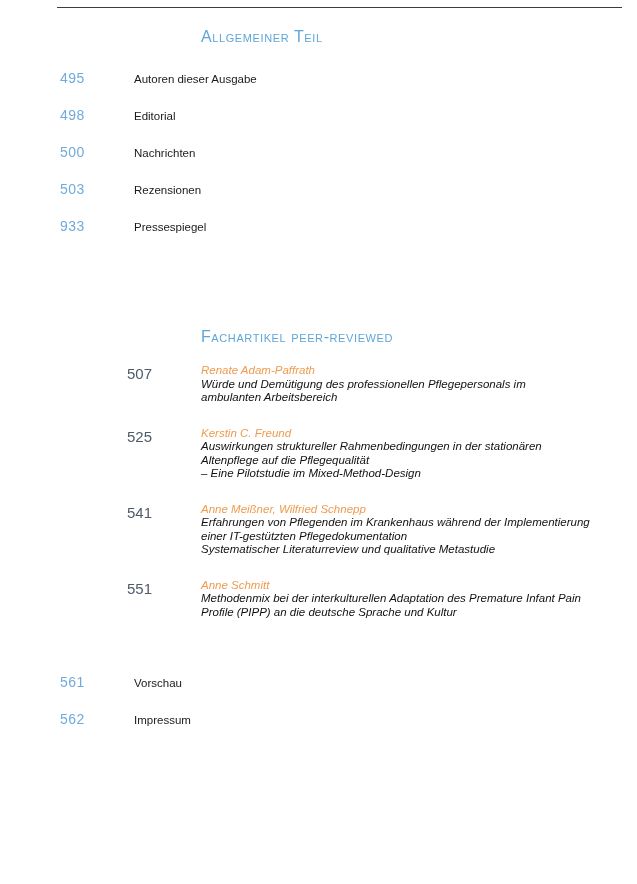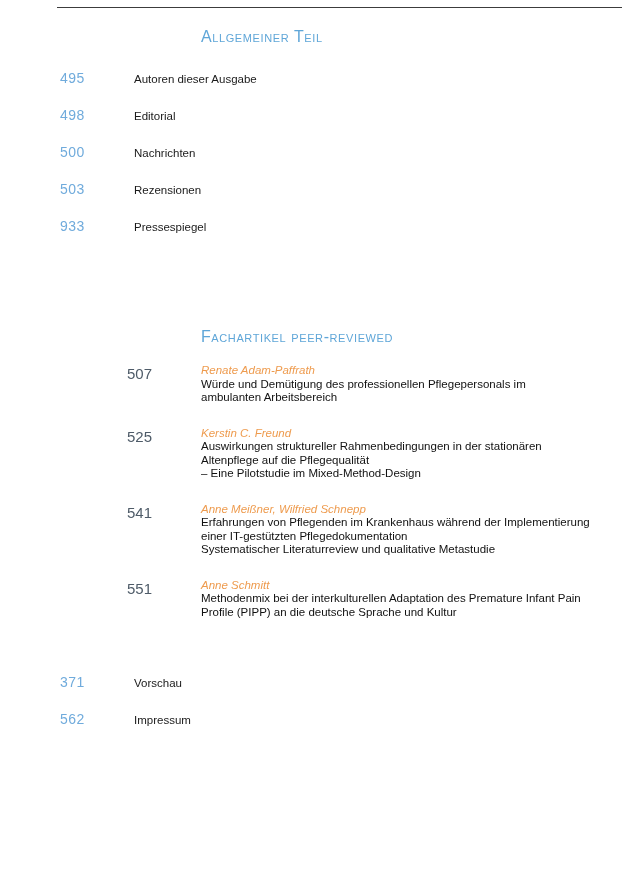--- a/index.html
+++ b/index.html
@@ -72,20 +72,21 @@
   .authors {
     font-size: 11.5px;
     font-style: italic;
     color: #EE9B4E;
     line-height: 13.5px;
   }
   .title-line {
     font-size: 11.5px;
     color: #111111;
     line-height: 13.5px;
+    font-style: italic;
   }
 </style>
 </head>
 <body>
 
 <div class="page">
 
   <hr class="rule">
 
   <div class="section-heading heading-general">Allgemeiner Teil</div>
@@ -152,21 +153,21 @@
         <div class="authors">Anne Schmitt</div>
         <div class="title-line">Methodenmix bei der interkulturellen Adaptation des Premature Infant Pain</div>
         <div class="title-line">Profile (PIPP) an die deutsche Sprache und Kultur</div>
       </div>
     </div>
 
   </div>
 
   <div class="rows-service">
     <div class="toc-row">
-      <span class="pagenum light">371</span>
+      <span class="pagenum light">561</span>
       <span class="label">Vorschau</span>
     </div>
     <div class="toc-row">
       <span class="pagenum light">562</span>
       <span class="label">Impressum</span>
     </div>
   </div>
 
 </div>
 

